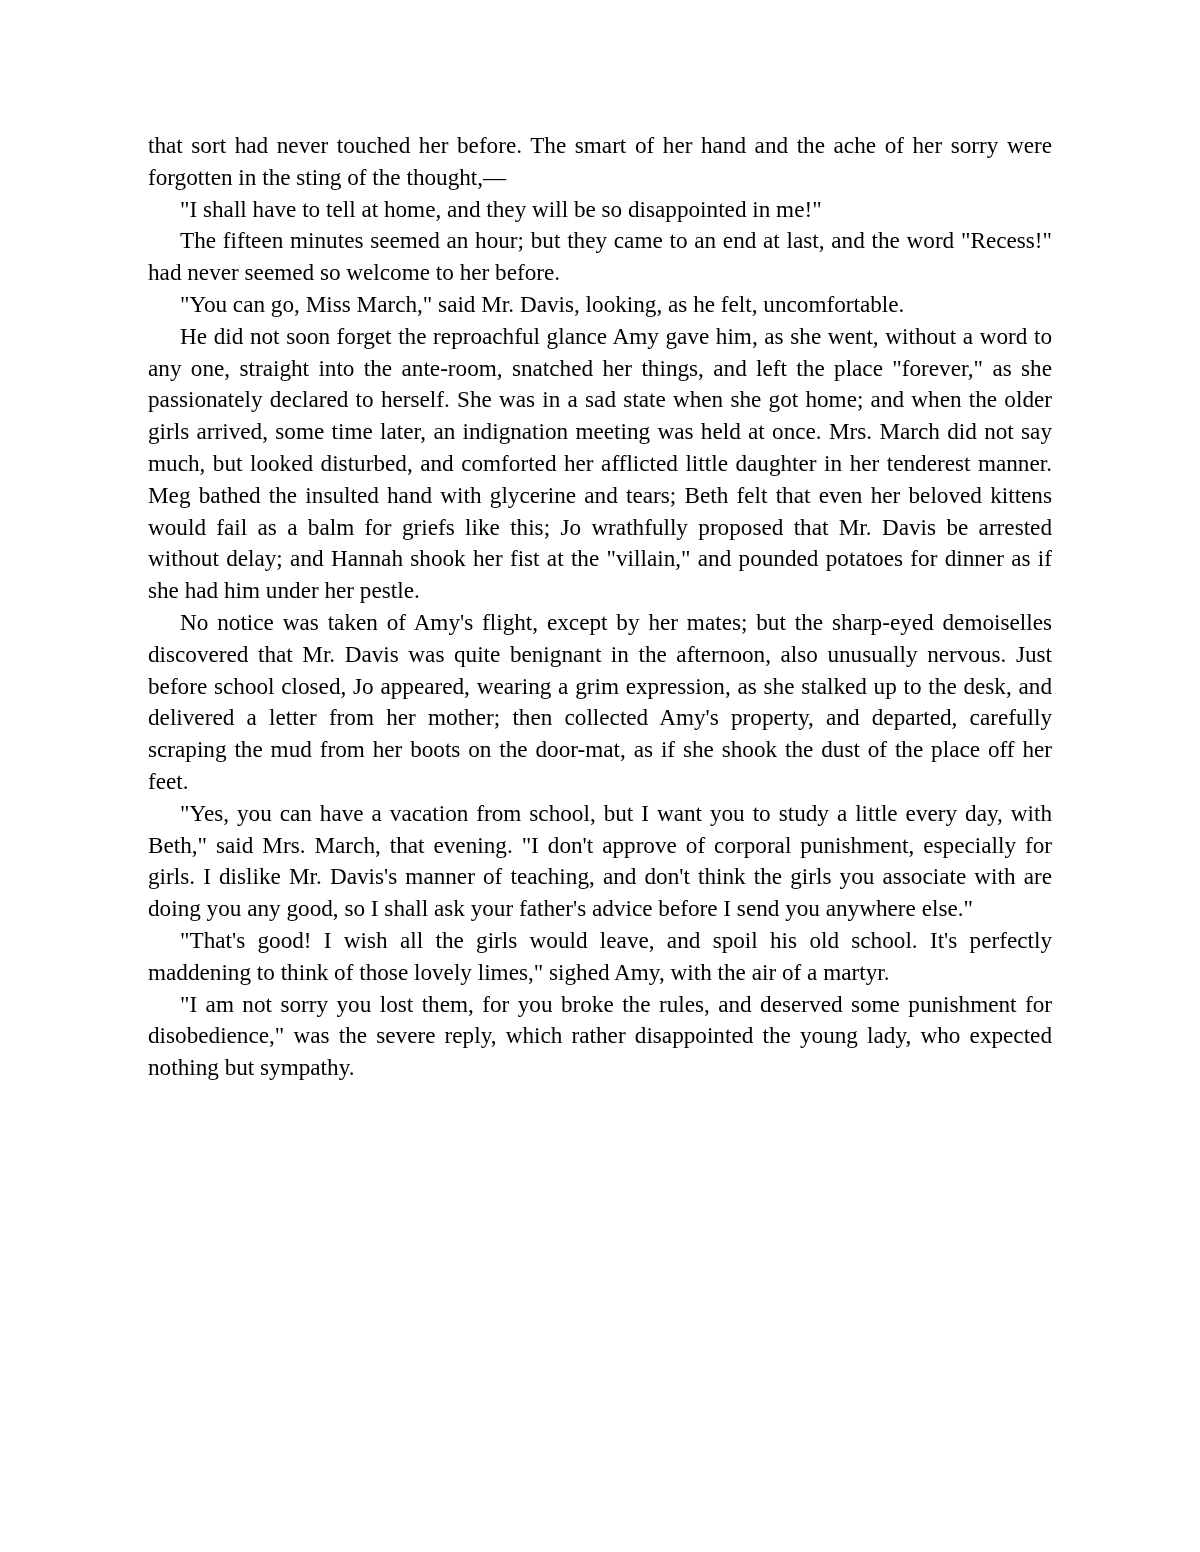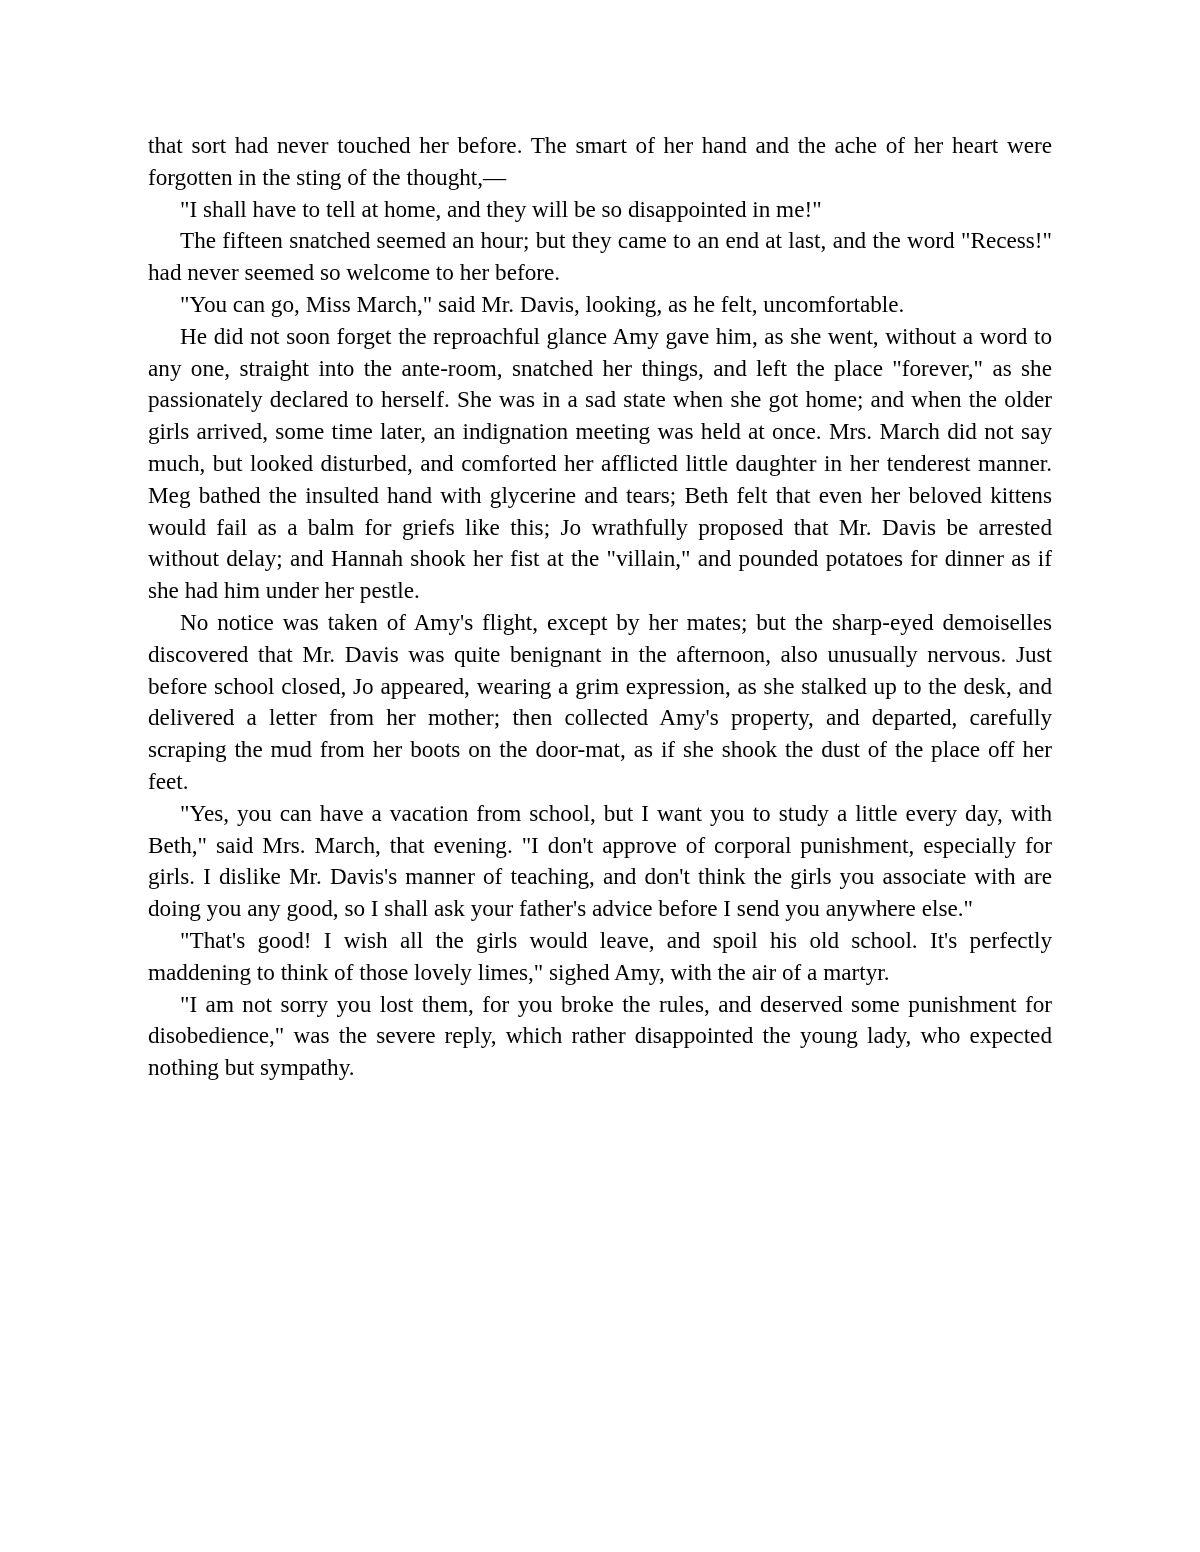--- a/index.html
+++ b/index.html
@@ -34,23 +34,23 @@
   }
   .body-text p.indent {
     text-indent: 32px;
   }
 </style>
 </head>
 <body>
 
 <div class="page">
   <div class="body-text">
-    <p>that sort had never touched her before. The smart of her hand and the ache of her heart were forgotten in the sting of the thought,—</p>
+    <p>that sort had never touched her before. The smart of her hand and the ache of her sorry were forgotten in the sting of the thought,—</p>
     <p class="indent">"I shall have to tell at home, and they will be so disappointed in me!"</p>
-    <p class="indent">The fifteen snatched seemed an hour; but they came to an end at last, and the word "Recess!" had never seemed so welcome to her before.</p>
+    <p class="indent">The fifteen minutes seemed an hour; but they came to an end at last, and the word "Recess!" had never seemed so welcome to her before.</p>
     <p class="indent">"You can go, Miss March," said Mr. Davis, looking, as he felt, uncomfortable.</p>
     <p class="indent">He did not soon forget the reproachful glance Amy gave him, as she went, without a word to any one, straight into the ante-room, snatched her things, and left the place "forever," as she passionately declared to herself. She was in a sad state when she got home; and when the older girls arrived, some time later, an indignation meeting was held at once. Mrs. March did not say much, but looked disturbed, and comforted her afflicted little daughter in her tenderest manner. Meg bathed the insulted hand with glycerine and tears; Beth felt that even her beloved kittens would fail as a balm for griefs like this; Jo wrathfully proposed that Mr. Davis be arrested without delay; and Hannah shook her fist at the "villain," and pounded potatoes for dinner as if she had him under her pestle.</p>
     <p class="indent">No notice was taken of Amy's flight, except by her mates; but the sharp-eyed demoiselles discovered that Mr. Davis was quite benignant in the afternoon, also unusually nervous. Just before school closed, Jo appeared, wearing a grim expression, as she stalked up to the desk, and delivered a letter from her mother; then collected Amy's property, and departed, carefully scraping the mud from her boots on the door-mat, as if she shook the dust of the place off her feet.</p>
     <p class="indent">"Yes, you can have a vacation from school, but I want you to study a little every day, with Beth," said Mrs. March, that evening. "I don't approve of corporal punishment, especially for girls. I dislike Mr. Davis's manner of teaching, and don't think the girls you associate with are doing you any good, so I shall ask your father's advice before I send you anywhere else."</p>
     <p class="indent">"That's good! I wish all the girls would leave, and spoil his old school. It's perfectly maddening to think of those lovely limes," sighed Amy, with the air of a martyr.</p>
     <p class="indent">"I am not sorry you lost them, for you broke the rules, and deserved some punishment for disobedience," was the severe reply, which rather disappointed the young lady, who expected nothing but sympathy.</p>
   </div>
 </div>
 
 </body></html>

